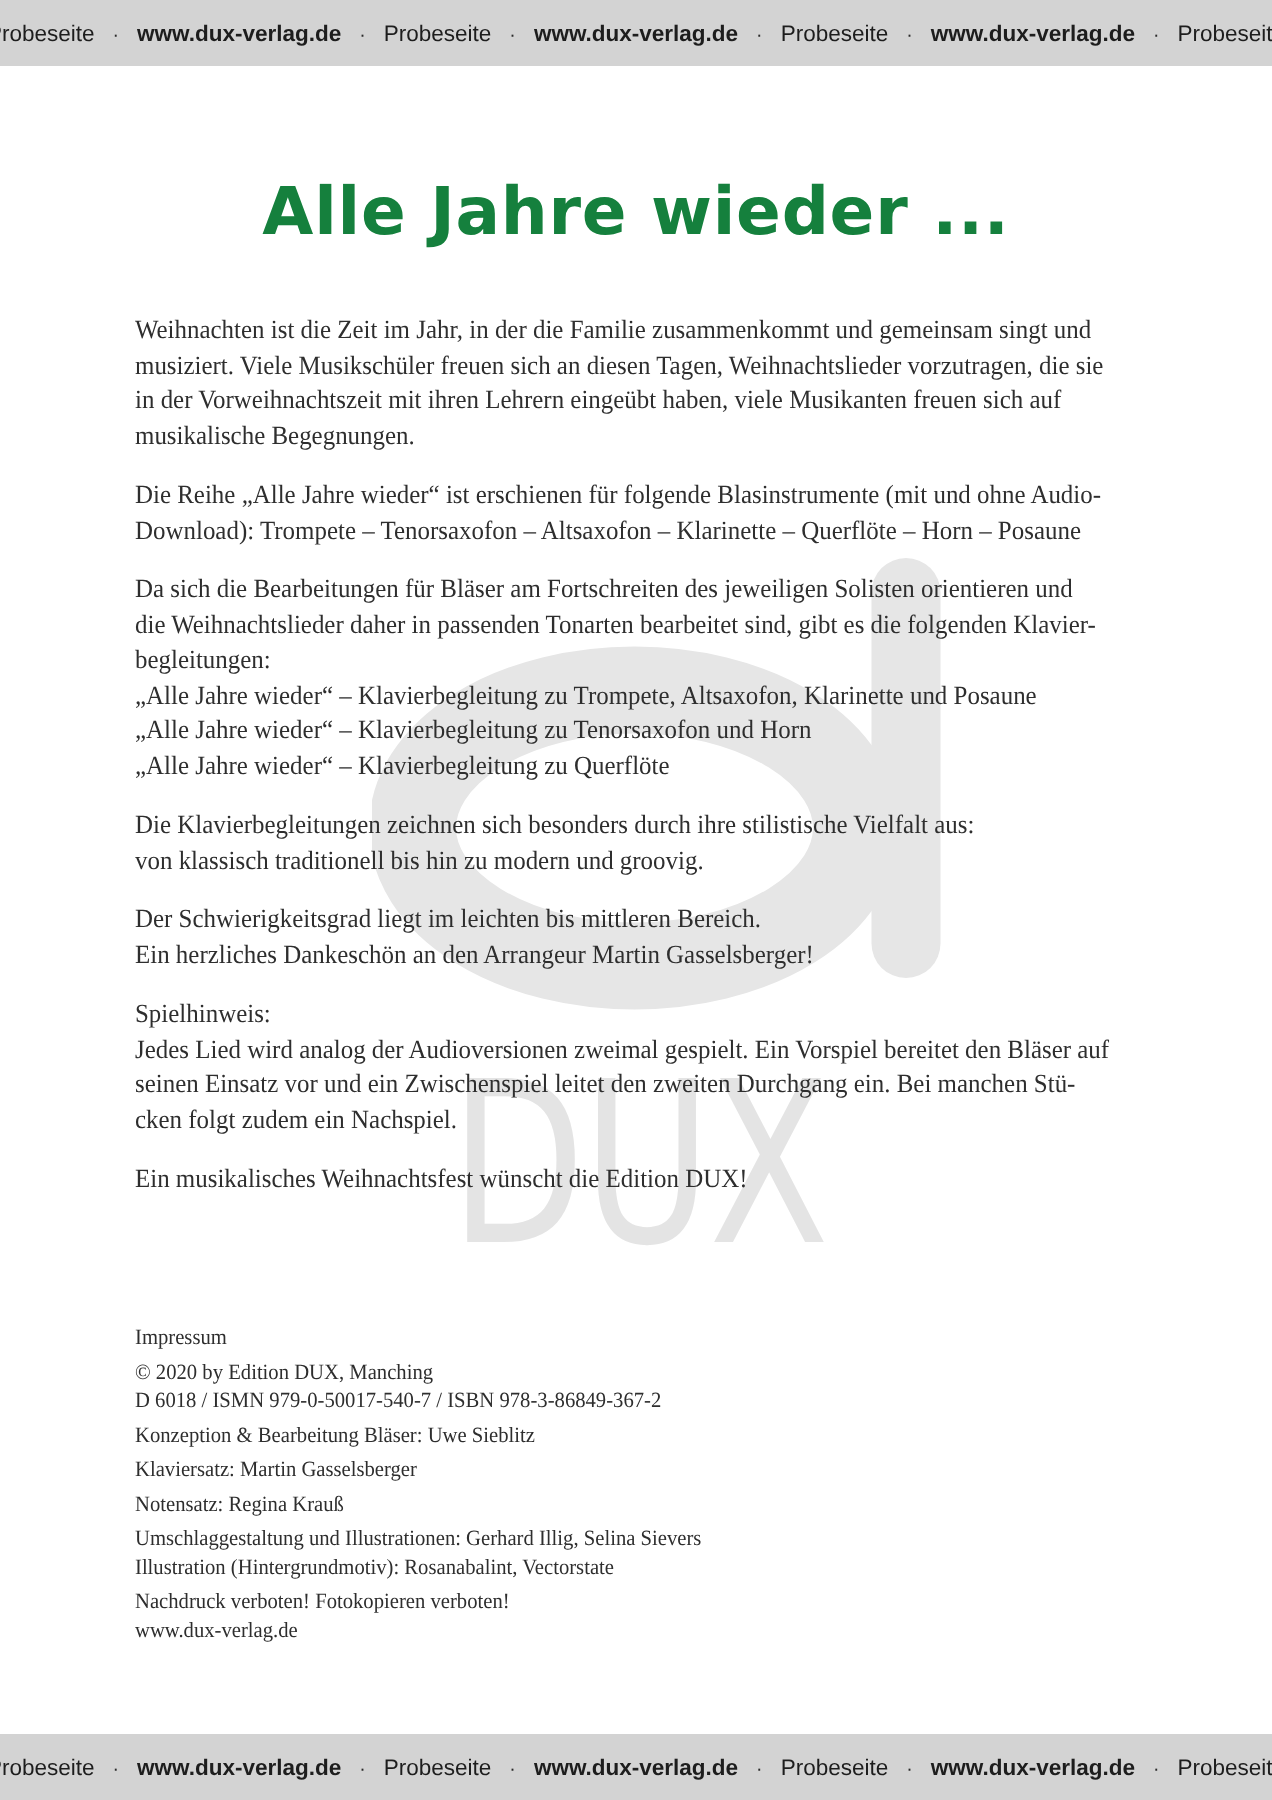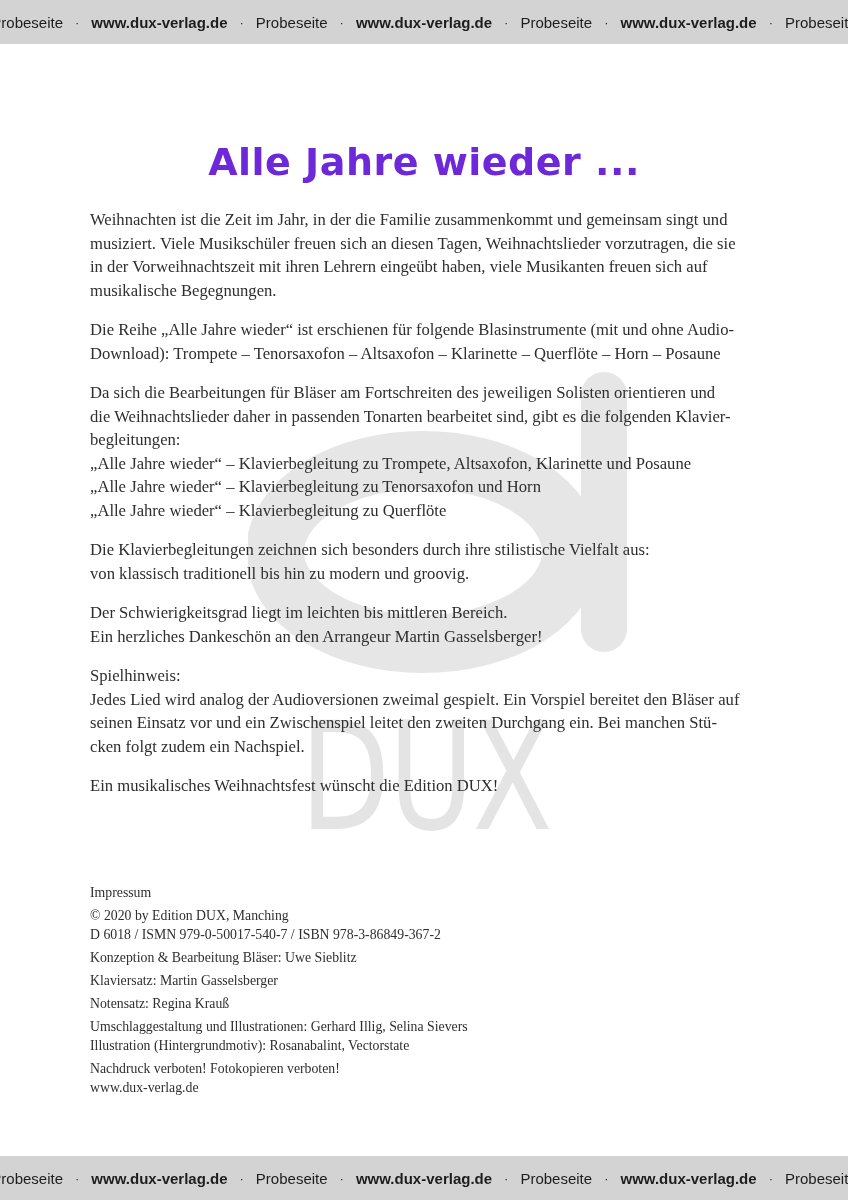--- a/index.html
+++ b/index.html
@@ -58,25 +58,24 @@
 
   
   .title {
     position: absolute;
     left: 0;
     right: 0;
     top: 116px;
     text-align: center;
     font-family: "DejaVu Sans", sans-serif;
     font-weight: 600;
-    font-size: 38px;
+    font-size: 44px;
     letter-spacing: 0.5px;
-    color: #6d28d9;
+    color: #15803d;
     z-index: 2;
-    margin-top: 24px;
   }
 
   
   .content {
     position: absolute;
     left: 90px;
     top: 0;
     width: 710px;
     transform: scaleX(0.95);
     transform-origin: 0 0;

